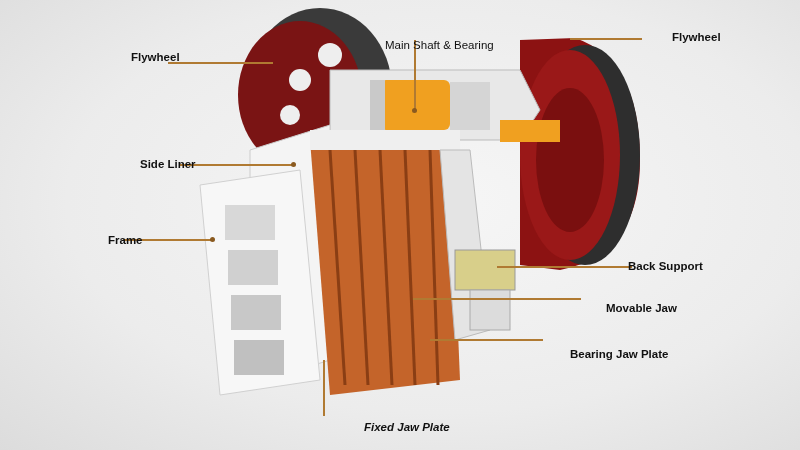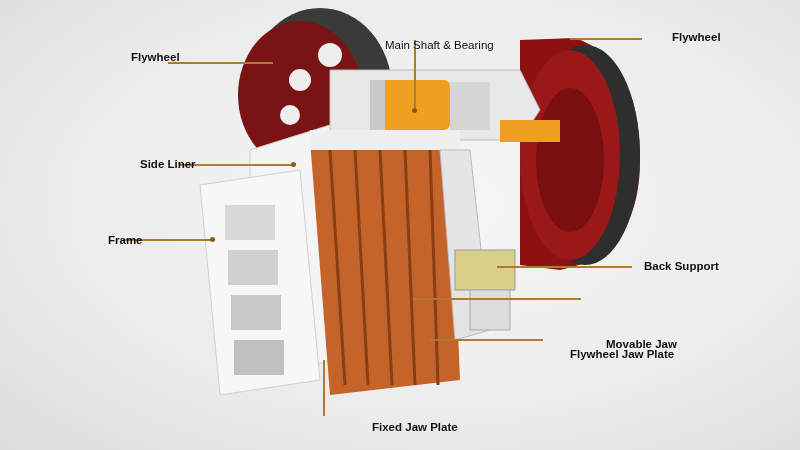--- a/index.html
+++ b/index.html
@@ -69,16 +69,16 @@
 <div class="line" style="left:497px;top:266px;width:135px;height:2px;"></div>
 <div class="line" style="left:413px;top:298px;width:168px;height:2px;"></div>
 <div class="line" style="left:430px;top:339px;width:113px;height:2px;"></div>
 <div class="line" style="left:323px;top:360px;width:2px;height:56px;"></div>
 
 <div class="label bold" style="left:107px;top:51px;">Flywheel</div>
 <div class="label" style="left:385px;top:27px;margin-top:12px;">Main Shaft &amp; Bearing</div>
 <div class="label bold" style="left:648px;top:31px;">Flywheel</div>
 <div class="label bold" style="left:116px;top:158px;">Side Liner</div>
 <div class="label bold" style="left:84px;top:234px;">Frame</div>
-<div class="label bold" style="left:620px;top:260px;">Back Support</div>
-<div class="label bold" style="left:582px;top:302px;margin-top:36px;">Movable Jaw</div>
-<div class="label bold" style="left:546px;top:348px;">Flywheel Jaw Plate</div>
-<div class="label bold" style="left:348px;top:421px;">Fixed Jaw Plate</div>
+<div class="label bold" style="left:604px;top:260px;">Back Support</div>
+<div class="label bold" style="left:582px;top:302px;">Movable Jaw</div>
+<div class="label bold" style="left:546px;top:348px;">Bearing Jaw Plate</div>
+<div class="label bold" style="left:340px;top:421px;font-style:italic;">Fixed Jaw Plate</div>
 
 </body></html>

